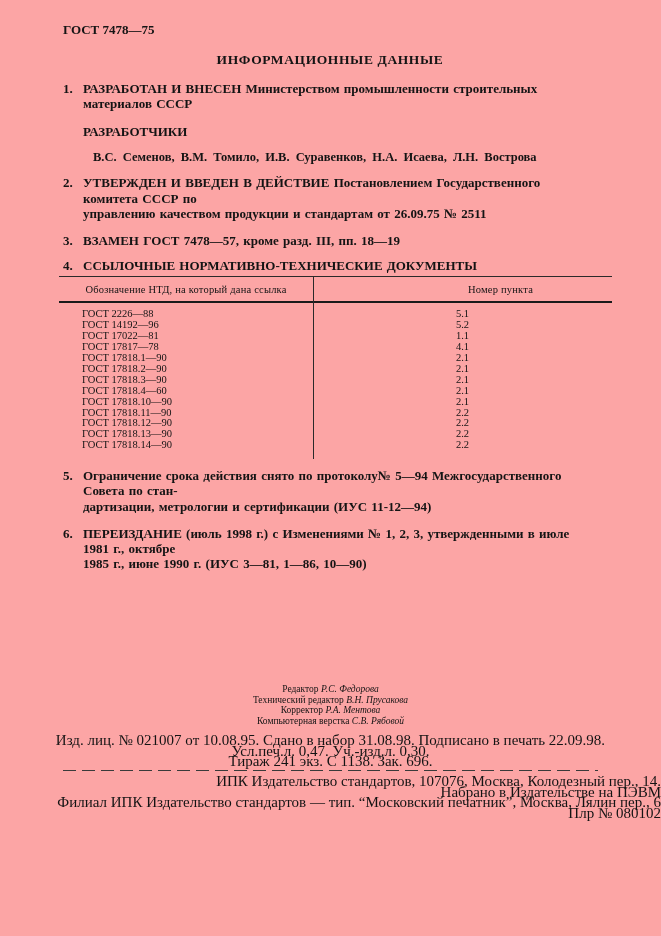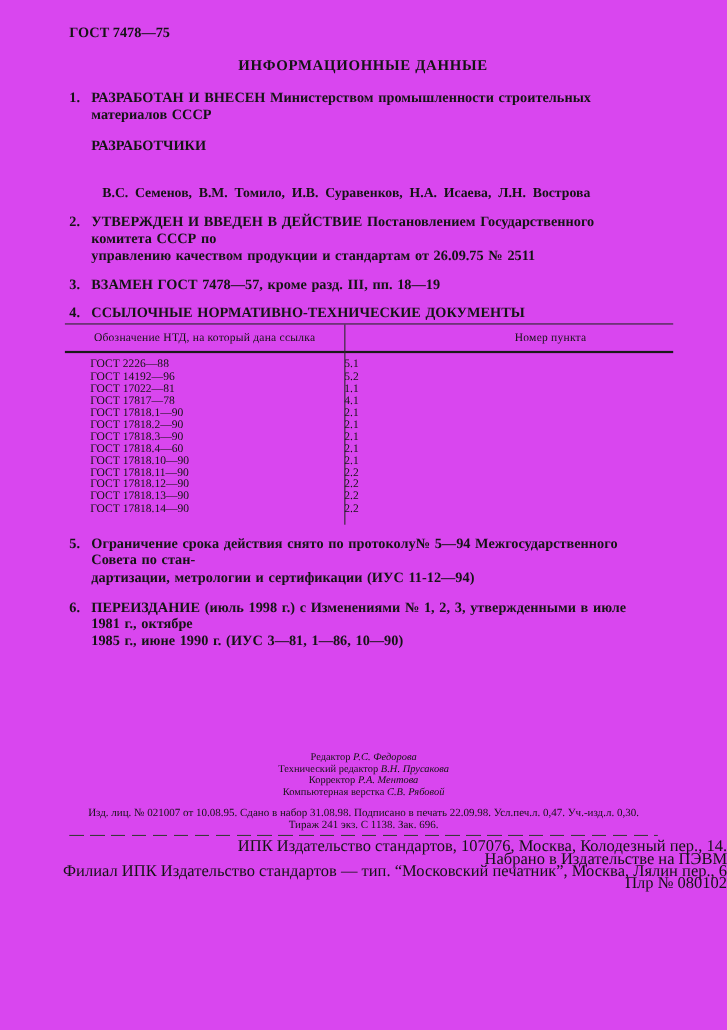--- a/index.html
+++ b/index.html
@@ -1,21 +1,21 @@
 <!DOCTYPE html>
 <html><head>
 <meta charset="utf-8">
 <style>
   html, body { margin: 0; padding: 0; background: #e8e8e8; }
   .page {
     position: relative;
     width: 661px;
     height: 936px;
     margin: 0 auto;
-    background: #d946ef;
+    background: #fca5a5;
     color: #141414;
     font-family: "Liberation Serif", "DejaVu Serif", serif;
     overflow: hidden;
     box-sizing: border-box;
   }
   .content { padding: 22px 64px 0 63px; }
 
   .doc-number {
     font-weight: bold;
     font-size: 13px;
@@ -34,21 +34,21 @@
     display: flex;
     font-weight: bold;
     font-size: 13px;
     line-height: 15.2px;
   }
   .item .num { width: 20px; flex: none; }
   .item .txt { white-space: pre-line; word-spacing: 1px; }
 
   .m-item1 { margin-top: 14px; }
   .m-sub   { margin-top: 13px; }
-  .m-dev   { margin-top: 29px; }
+  .m-dev   { margin-top: 11px; }
   .m-item2 { margin-top: 10px; }
   .m-item3 { margin-top: 12px; }
   .m-item4 { margin-top: 10px; }
   .m-item5 { margin-top: 9px; }
   .m-item6 { margin-top: 12px; }
 
   .subheading {
     margin-left: 20px;
     font-weight: bold;
     font-size: 13px;
@@ -86,40 +86,40 @@
     height: 24px;
     align-items: center;
     gap: 48px;
   }
   .th { text-align: center; letter-spacing: 0.2px; }
   .th.left { width: 254px; }
   .th.right { flex: 1; padding-left: 28px; }
   .tbody { padding: 6px 0 8px 0; }
   .tr { display: flex; line-height: 10.9px; }
   .td.left { width: 254px; padding-left: 23px; box-sizing: border-box; }
-  .td.right { flex: 1; text-align: left; }
+  .td.right { flex: 1; text-align: center; }
 
   
   .footer {
     position: absolute;
     left: 0;
     right: 0;
     top: 678px;
   }
   .credits {
     margin-top: 6px;
     text-align: center;
     font-size: 9.5px;
     line-height: 10.6px;
   }
   .credit-name { font-style: italic; }
   .imprint {
     margin-top: 9px;
     text-align: center;
-    font-size: 10px;
+    font-size: 15px;
     line-height: 10.5px;
     padding: 0 55px;
   }
   .dashed-divider {
     margin: 3px 63px 0 63px;
     height: 1px;
     background: repeating-linear-gradient(to right, #3a3a3a 0 13px, transparent 13px 19px);
   }
   .publisher {
     margin-top: 5px;

